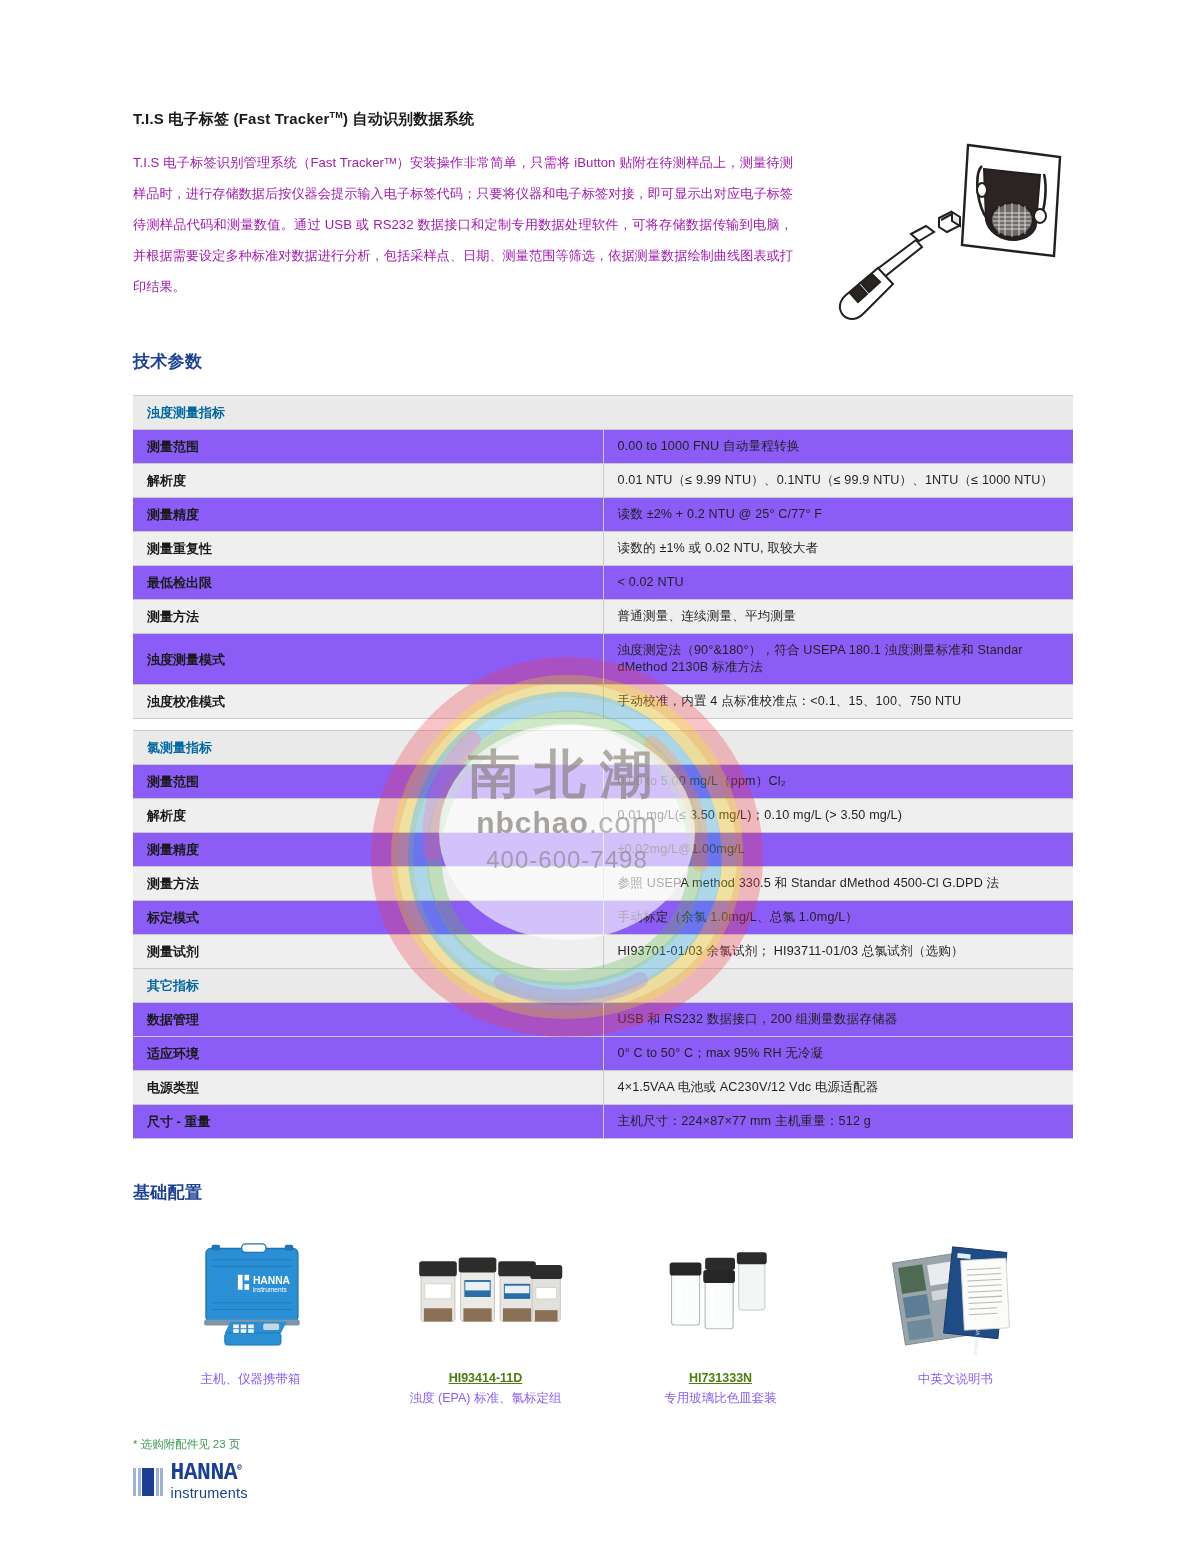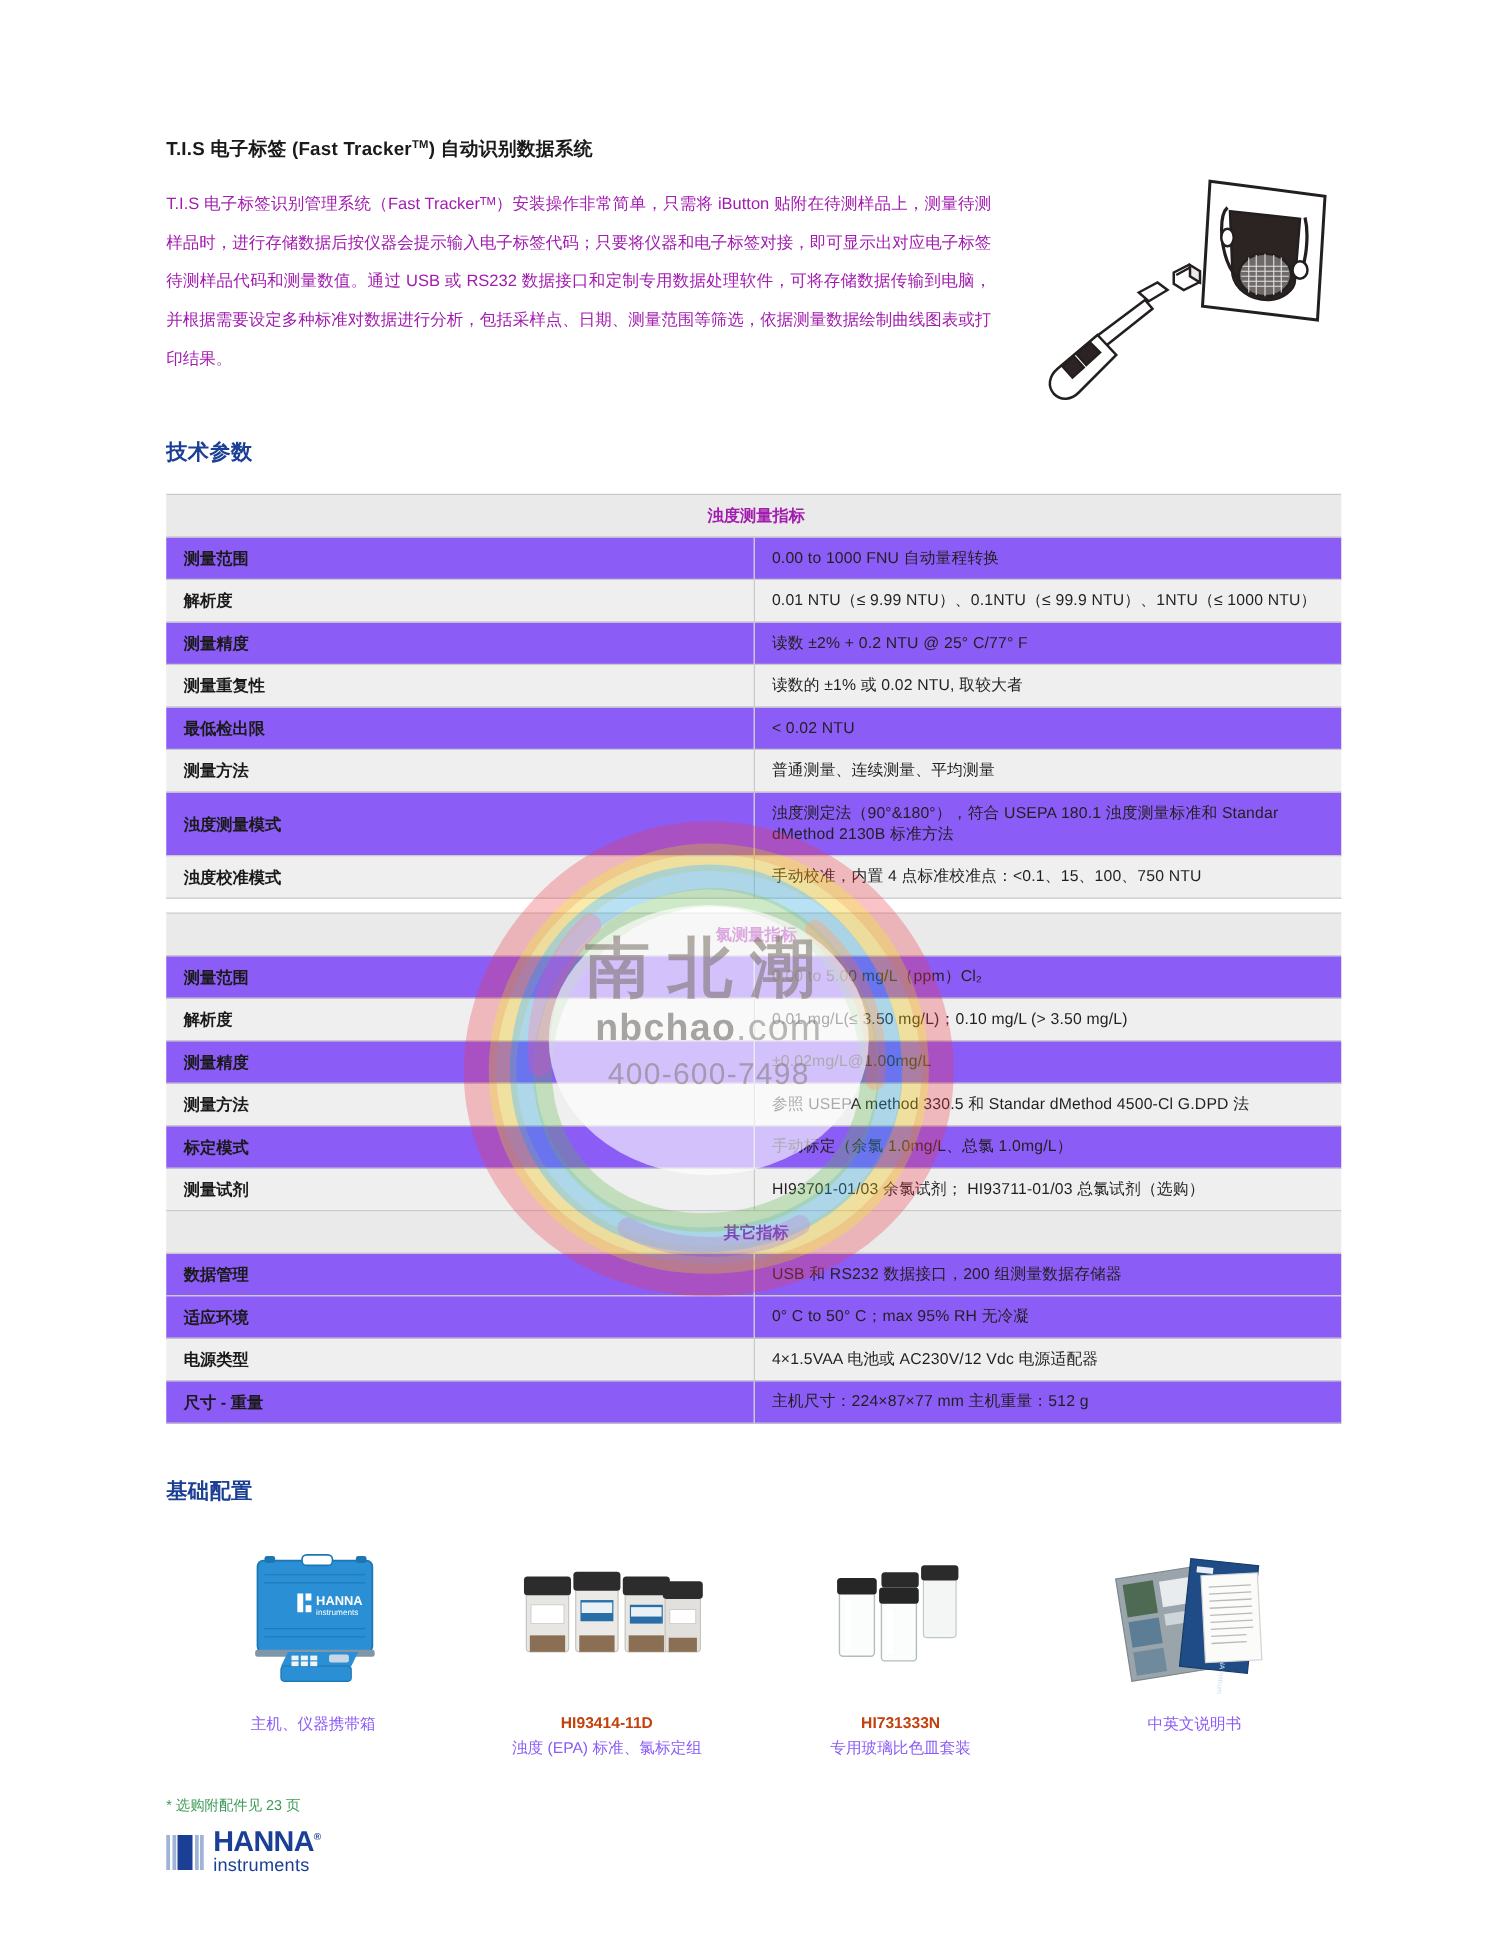--- a/index.html
+++ b/index.html
@@ -93,26 +93,26 @@
     border-right: 1px solid #c9c9c9;
     font-size: 13px;
     padding-left: 14px;
   }
   td.v {
     color: #231f20;
     letter-spacing: .15px;
   }
   tr.grouphead td {
     background: #eaeaea;
-    text-align: center;
+    text-align: left;
     font-weight: bold;
     font-size: 13px;
     height: 32px;
     border-right: none;
-    color: #a21caf;
+    color: #0369a1;
   }
   tr.spacer td {
     background: #ffffff !important;
     border: none;
     height: 12px;
     padding: 0;
   }
 
   
   .gallery {
@@ -127,22 +127,23 @@
   .gal-art {
     height: 125px;
     display: flex;
     align-items: flex-end;
     justify-content: center;
     margin-bottom: 14px;
   }
   .gal-code {
     font-size: 12.5px;
     font-weight: bold;
-    color: #c2410c;
+    color: #4d7c0f;
     line-height: 19px;
+    text-decoration: underline;
   }
   .gal-cap {
     font-size: 12.5px;
     color: #8b5cf6;
     line-height: 21px;
   }
 
   .footnote {
     margin-top: 28px;
     font-size: 11.5px;
@@ -156,21 +157,21 @@
     top: 1462px;
     display: flex;
     align-items: center;
   }
   .logo-bars { display: flex; align-items: flex-end; height: 30px; margin-right: 6px; }
   .logo-bars i { display: block; width: 3px; background: #9fb4d6; margin-right: 1.5px; height: 28px; }
   .logo-bars i.dark { background: #1b3f94; width: 12px; }
   .logo-text { line-height: 1; }
   .logo-text .l1 {
     font-size: 23px; font-weight: bold; color: #1b3f94;
-    letter-spacing: -0.5px; font-family: Liberation Sans, sans-serif;
+    letter-spacing: -0.5px; font-family: Liberation Mono, monospace;
   }
   .logo-text .l1 sup { font-size: 8px; vertical-align: super; }
   .logo-text .l2 {
     font-size: 14.5px; color: #1b3f94; letter-spacing: .2px; margin-top: 1px;
   }
 
   
   .watermark {
     position: absolute;
     left: 352px;

